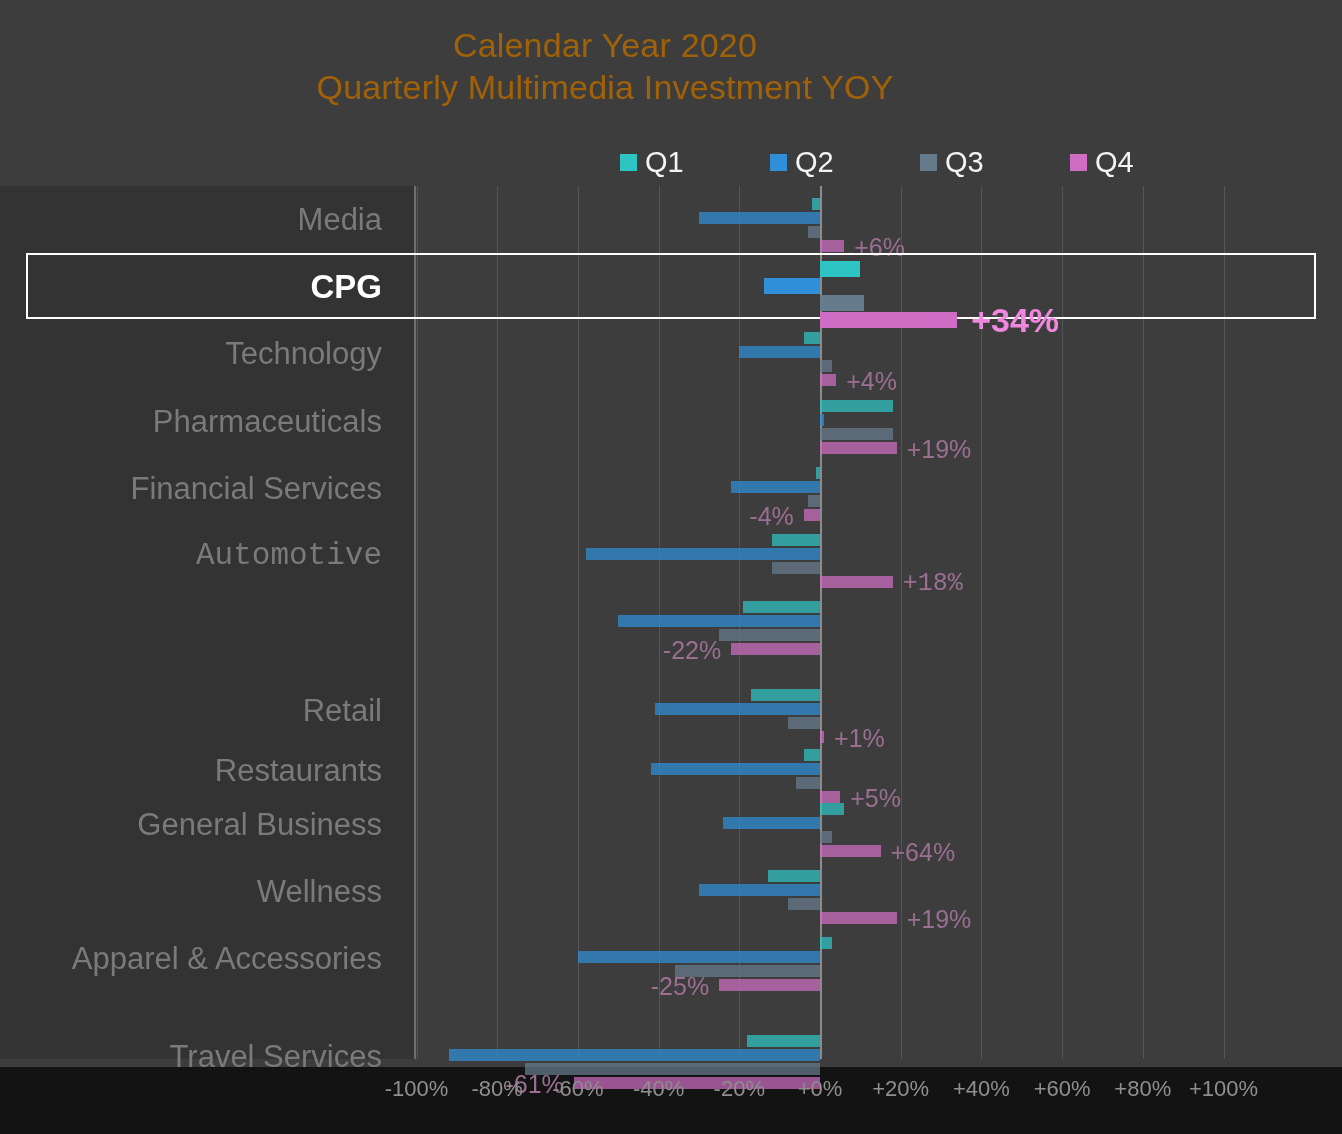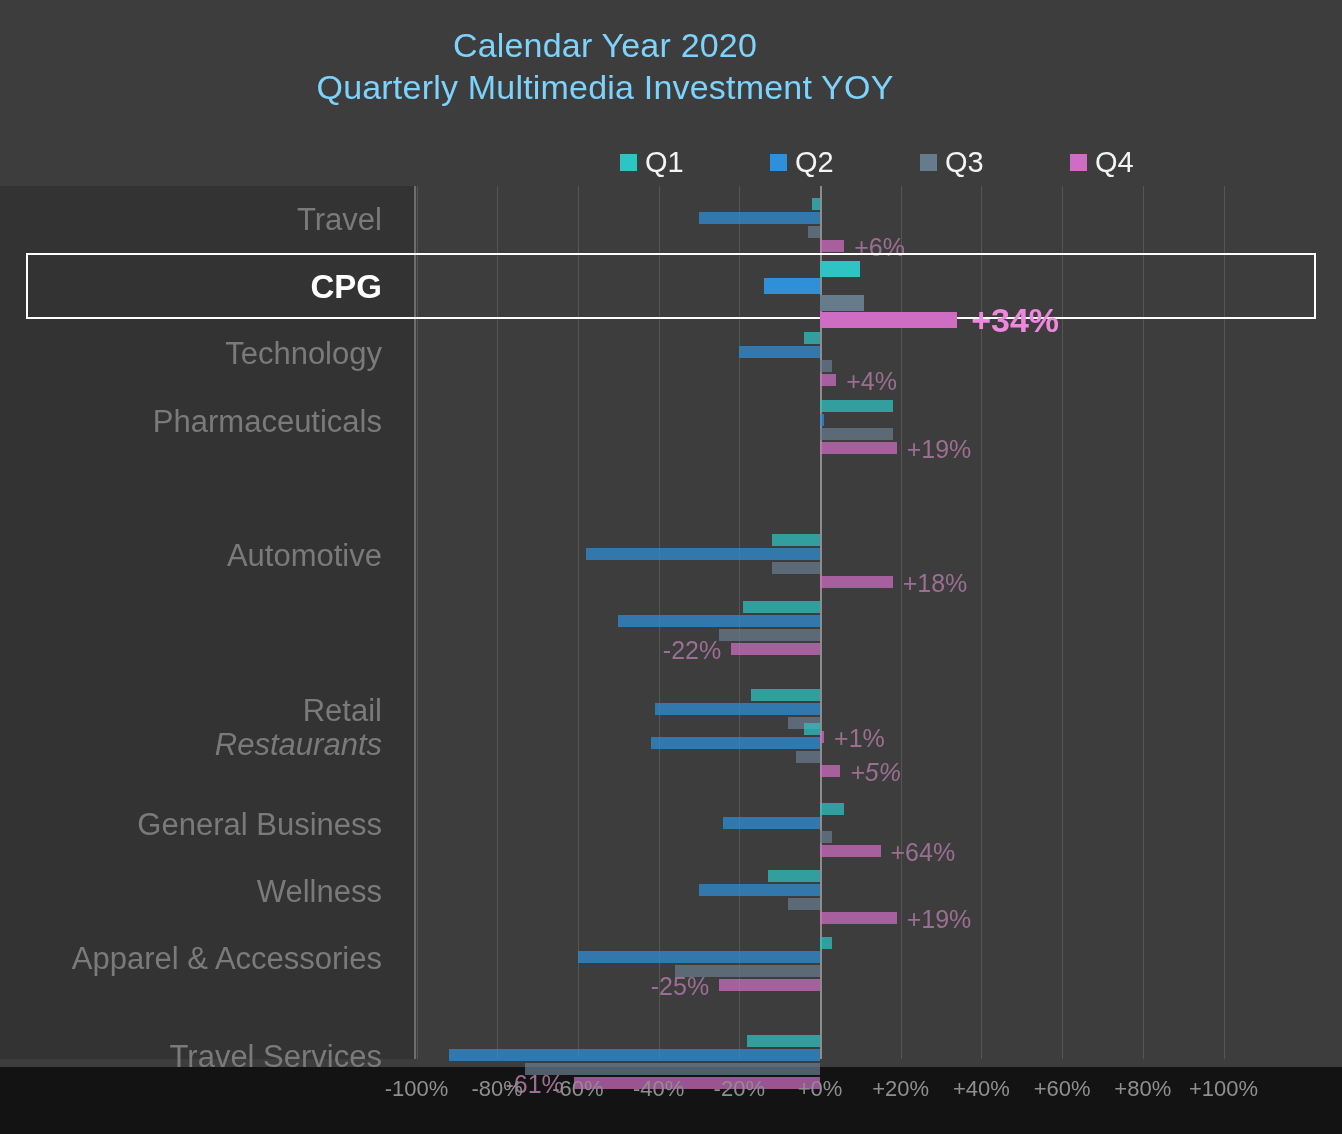--- a/index.html
+++ b/index.html
@@ -43,21 +43,21 @@
     background: #131313;
   }
 
   
   .title-block {
     position: absolute;
     top: 24px;
     left: 0;
     width: 1210px;
     text-align: center;
-    color: #7dd3fc;
+    color: #a16207;
     font-size: 34px;
     line-height: 42px;
     font-weight: 300;
     letter-spacing: .2px;
   }
 
   
   .legend {
     position: absolute;
     top: 144px;
@@ -216,21 +216,21 @@
       <div class="gridline" style="left: 658.6px;"></div>
       <div class="gridline" style="left: 739.3px;"></div>
       <div class="gridline zero" style="left: 820px;"></div>
       <div class="gridline" style="left: 900.7px;"></div>
       <div class="gridline" style="left: 981.4px;"></div>
       <div class="gridline" style="left: 1062.1px;"></div>
       <div class="gridline" style="left: 1142.8px;"></div>
       <div class="gridline" style="left: 1223.5px;"></div>
       <div class="yaxis-line"></div>
       <div class="row" style="top: 0px;">
-        <div class="row-label">Travel</div>
+        <div class="row-label">Media</div>
         <div class="bar" style="width: 8.07px; left: 811.93px; top: 12px; background: rgb(46, 196, 196); opacity: 0.72;"></div>
         <div class="bar" style="width: 121.05px; left: 698.95px; top: 26px; background: rgb(47, 143, 216); opacity: 0.72;"></div>
         <div class="bar" style="width: 12.105px; left: 807.895px; top: 40px; background: rgb(102, 123, 140); opacity: 0.72;"></div>
         <div class="bar" style="width: 24.21px; left: 820px; top: 54px; background: rgb(207, 109, 196); opacity: 0.72;"></div>
         <div class="bar-value" style="left: 854.21px; top: 49px;">+6%</div>
       </div>
       <div class="row highlight" style="top: 67.2px;">
         <div class="highlight-box" style="top: 0px;"></div>
         <div class="row-label">CPG</div>
         <div class="bar" style="width: 40.35px; left: 820px; top: 8px; background: rgb(46, 196, 196); opacity: 1;"></div>
@@ -248,21 +248,29 @@
         <div class="bar-value" style="left: 846.14px; top: 49px;">+4%</div>
       </div>
       <div class="row" style="top: 201.6px;">
         <div class="row-label">Pharmaceuticals</div>
         <div class="bar" style="width: 72.63px; left: 820px; top: 12px; background: rgb(46, 196, 196); opacity: 0.72;"></div>
         <div class="bar" style="width: 4.035px; left: 820px; top: 26px; background: rgb(47, 143, 216); opacity: 0.72;"></div>
         <div class="bar" style="width: 72.63px; left: 820px; top: 40px; background: rgb(102, 123, 140); opacity: 0.72;"></div>
         <div class="bar" style="width: 76.665px; left: 820px; top: 54px; background: rgb(207, 109, 196); opacity: 0.72;"></div>
         <div class="bar-value" style="left: 906.665px; top: 49px;">+19%</div>
       </div>
-      <div class="row" style="top: 336px;">
+      <div class="row" style="top: 268.8px;">
+        <div class="row-label">Financial Services</div>
+        <div class="bar" style="width: 4.035px; left: 815.965px; top: 12px; background: rgb(46, 196, 196); opacity: 0.72;"></div>
+        <div class="bar" style="width: 88.77px; left: 731.23px; top: 26px; background: rgb(47, 143, 216); opacity: 0.72;"></div>
+        <div class="bar" style="width: 12.105px; left: 807.895px; top: 40px; background: rgb(102, 123, 140); opacity: 0.72;"></div>
+        <div class="bar" style="width: 16.14px; left: 803.86px; top: 54px; background: rgb(207, 109, 196); opacity: 0.72;"></div>
+        <div class="bar-value" style="left: 793.86px; transform: translateX(-100%); top: 49px;">-4%</div>
+      </div>
+      <div class="row" style="top: 336px; font-family: Liberation Mono, monospace;">
         <div class="row-label">Automotive</div>
         <div class="bar" style="width: 48.42px; left: 771.58px; top: 12px; background: rgb(46, 196, 196); opacity: 0.72;"></div>
         <div class="bar" style="width: 234.03px; left: 585.97px; top: 26px; background: rgb(47, 143, 216); opacity: 0.72;"></div>
         <div class="bar" style="width: 48.42px; left: 771.58px; top: 40px; background: rgb(102, 123, 140); opacity: 0.72;"></div>
         <div class="bar" style="width: 72.63px; left: 820px; top: 54px; background: rgb(207, 109, 196); opacity: 0.72;"></div>
         <div class="bar-value" style="left: 902.63px; top: 49px;">+18%</div>
       </div>
       <div class="row" style="top: 403.2px;">
         <div class="bar" style="width: 76.665px; left: 743.335px; top: 12px; background: rgb(46, 196, 196); opacity: 0.72;"></div>
         <div class="bar" style="width: 201.75px; left: 618.25px; top: 26px; background: rgb(47, 143, 216); opacity: 0.72;"></div>
@@ -271,21 +279,21 @@
         <div class="bar-value" style="left: 721.23px; transform: translateX(-100%); top: 49px;">-22%</div>
       </div>
       <div class="row" style="top: 491px;">
         <div class="row-label">Retail</div>
         <div class="bar" style="width: 68.595px; left: 751.405px; top: 12px; background: rgb(46, 196, 196); opacity: 0.72;"></div>
         <div class="bar" style="width: 165.435px; left: 654.565px; top: 26px; background: rgb(47, 143, 216); opacity: 0.72;"></div>
         <div class="bar" style="width: 32.28px; left: 787.72px; top: 40px; background: rgb(102, 123, 140); opacity: 0.72;"></div>
         <div class="bar" style="width: 4.035px; left: 820px; top: 54px; background: rgb(207, 109, 196); opacity: 0.72;"></div>
         <div class="bar-value" style="left: 834.035px; top: 49px;">+1%</div>
       </div>
-      <div class="row" style="top: 525px; font-style: italic;">
+      <div class="row" style="top: 551px;">
         <div class="row-label">Restaurants</div>
         <div class="bar" style="width: 16.14px; left: 803.86px; top: 12px; background: rgb(46, 196, 196); opacity: 0.72;"></div>
         <div class="bar" style="width: 169.47px; left: 650.53px; top: 26px; background: rgb(47, 143, 216); opacity: 0.72;"></div>
         <div class="bar" style="width: 24.21px; left: 795.79px; top: 40px; background: rgb(102, 123, 140); opacity: 0.72;"></div>
         <div class="bar" style="width: 20.175px; left: 820px; top: 54px; background: rgb(207, 109, 196); opacity: 0.72;"></div>
         <div class="bar-value" style="left: 850.175px; top: 49px;">+5%</div>
       </div>
       <div class="row" style="top: 604.8px;">
         <div class="row-label">General Business</div>
         <div class="bar" style="width: 24.21px; left: 820px; top: 12px; background: rgb(46, 196, 196); opacity: 0.72;"></div>

